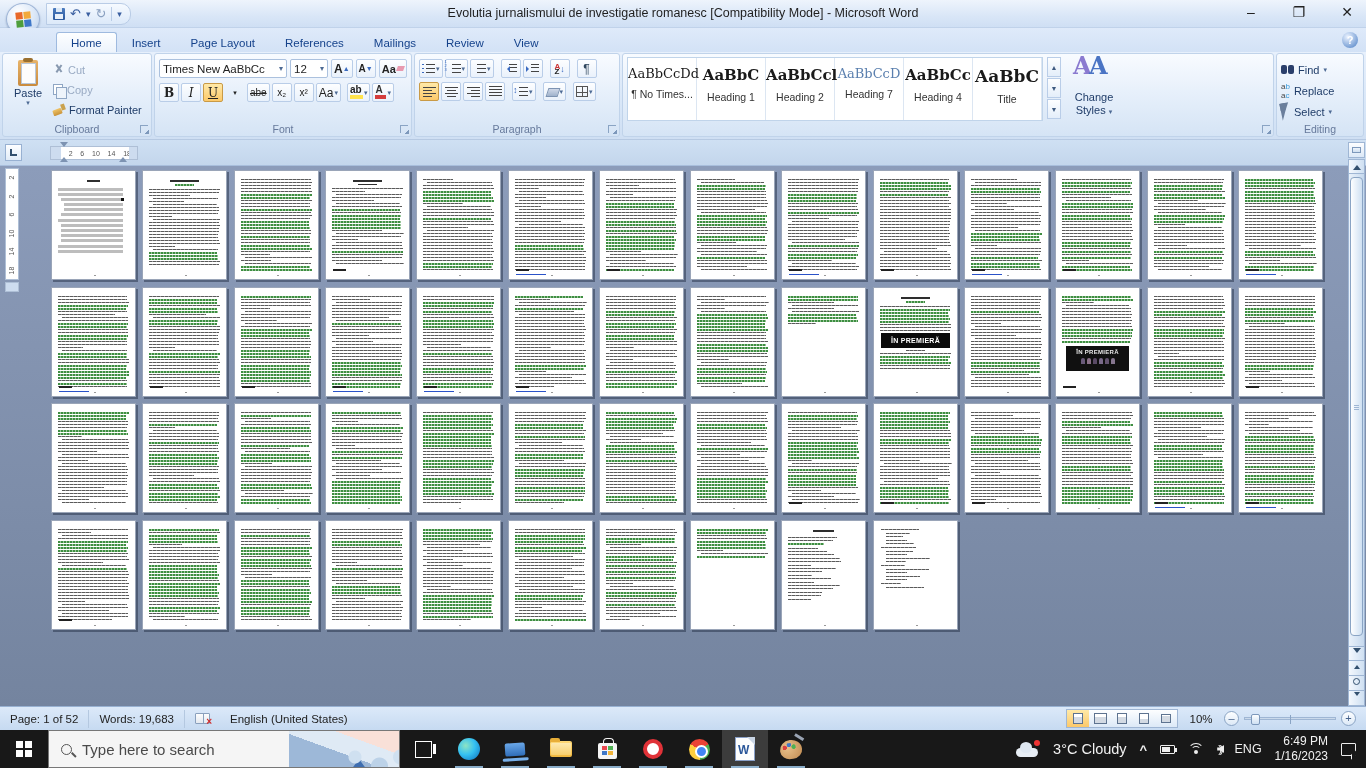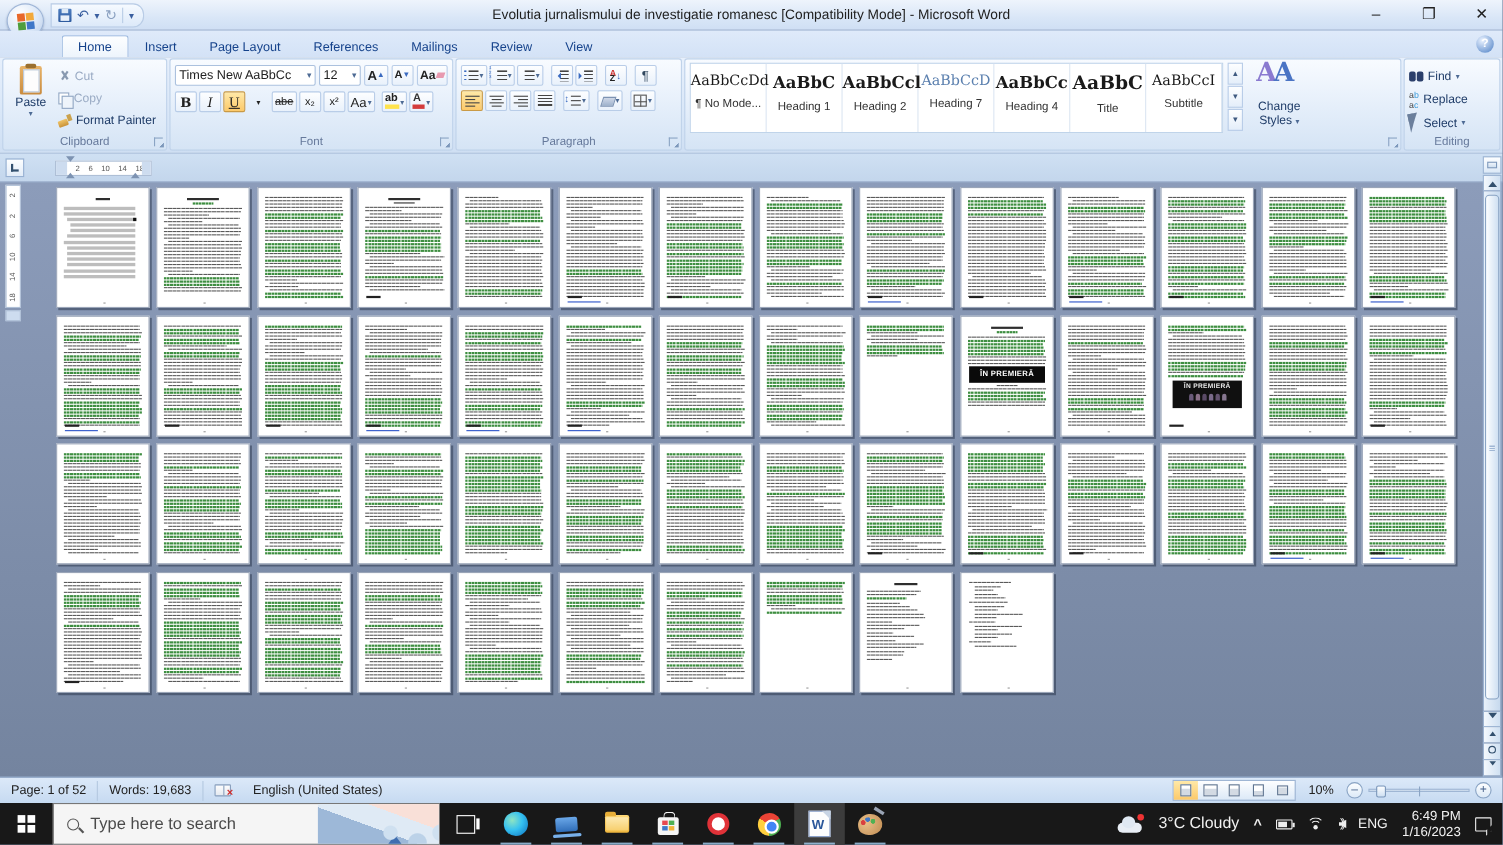--- a/index.html
+++ b/index.html
@@ -449,45 +449,41 @@
       </div>
       <div class="grp-label">Paragraph</div>
       <div class="dlg"></div>
     </div>
 
     <div class="grp g-styles">
       <div class="styles-wrap">
         <div class="gallery" id="gallery">
             <div class="style-item">
               <div class="style-prev">AaBbCcDd</div>
-              <div class="style-name">¶ No Mode...</div>
+              <div class="style-name">¶ No Times...</div>
             </div>
             <div class="style-item">
               <div class="style-prev" style="font-weight: bold; font-size: 15px;">AaBbC</div>
               <div class="style-name">Heading 1</div>
             </div>
             <div class="style-item">
               <div class="style-prev" style="font-weight: bold; font-size: 15px;">AaBbCcl</div>
               <div class="style-name">Heading 2</div>
             </div>
             <div class="style-item">
               <div class="style-prev" style="color: rgb(90, 127, 174);">AaBbCcD</div>
               <div class="style-name">Heading 7</div>
             </div>
             <div class="style-item">
               <div class="style-prev" style="font-weight: bold; font-size: 15px;">AaBbCc</div>
               <div class="style-name">Heading 4</div>
             </div>
             <div class="style-item">
               <div class="style-prev" style="font-weight: bold; font-size: 17px;">AaBbC</div>
               <div class="style-name">Title</div>
-            </div>
-            <div class="style-item">
-              <div class="style-prev">AaBbCcI</div>
-              <div class="style-name">Subtitle</div>
             </div>
           </div>
         <div class="gal-scroll">
           <div class="gal-btn">▲</div>
           <div class="gal-btn">▼</div>
           <div class="gal-btn">▼</div>
         </div>
         <div class="chg-styles">
           <div class="chg-ic">
               <b>A</b>

